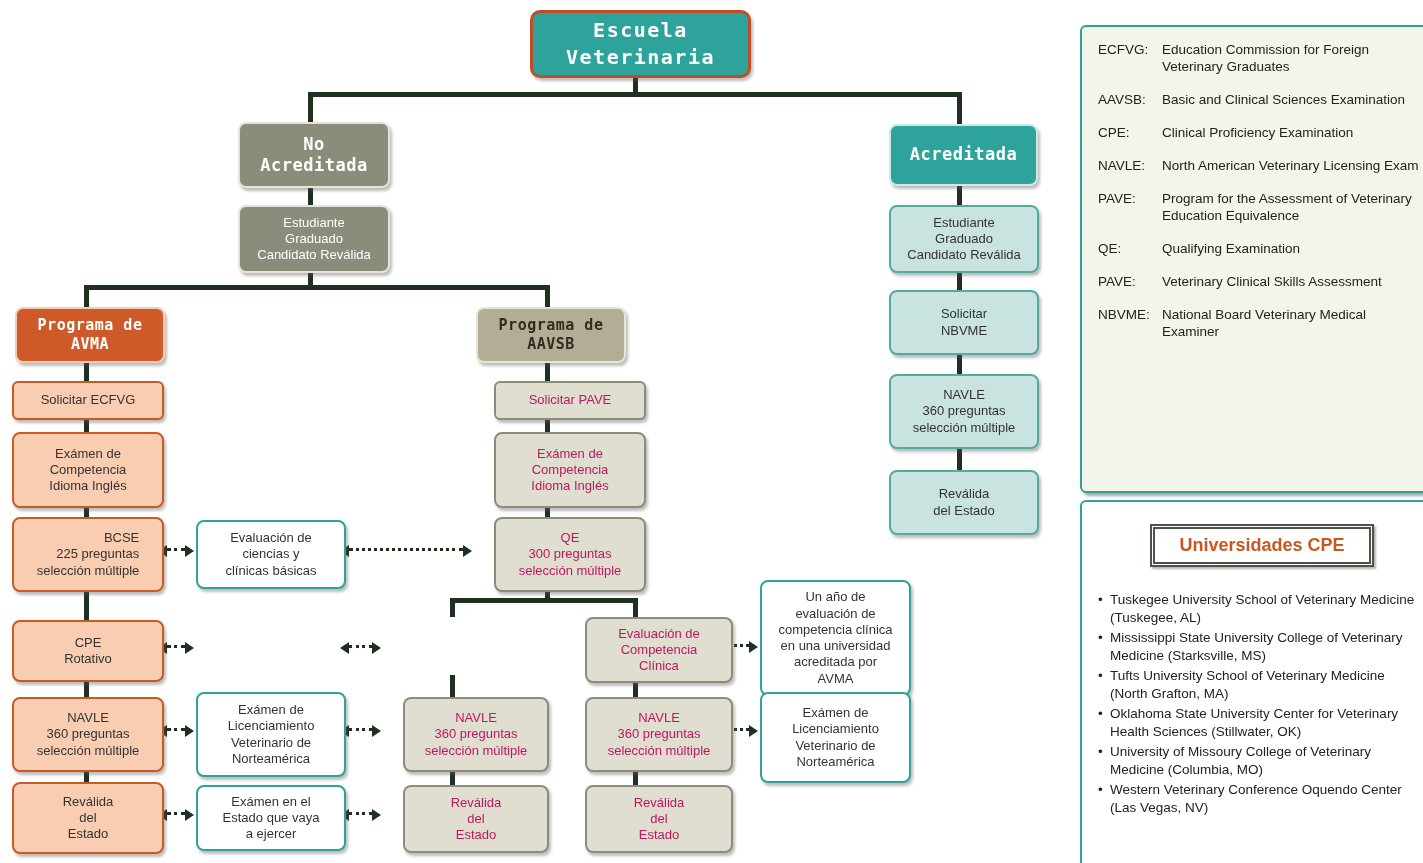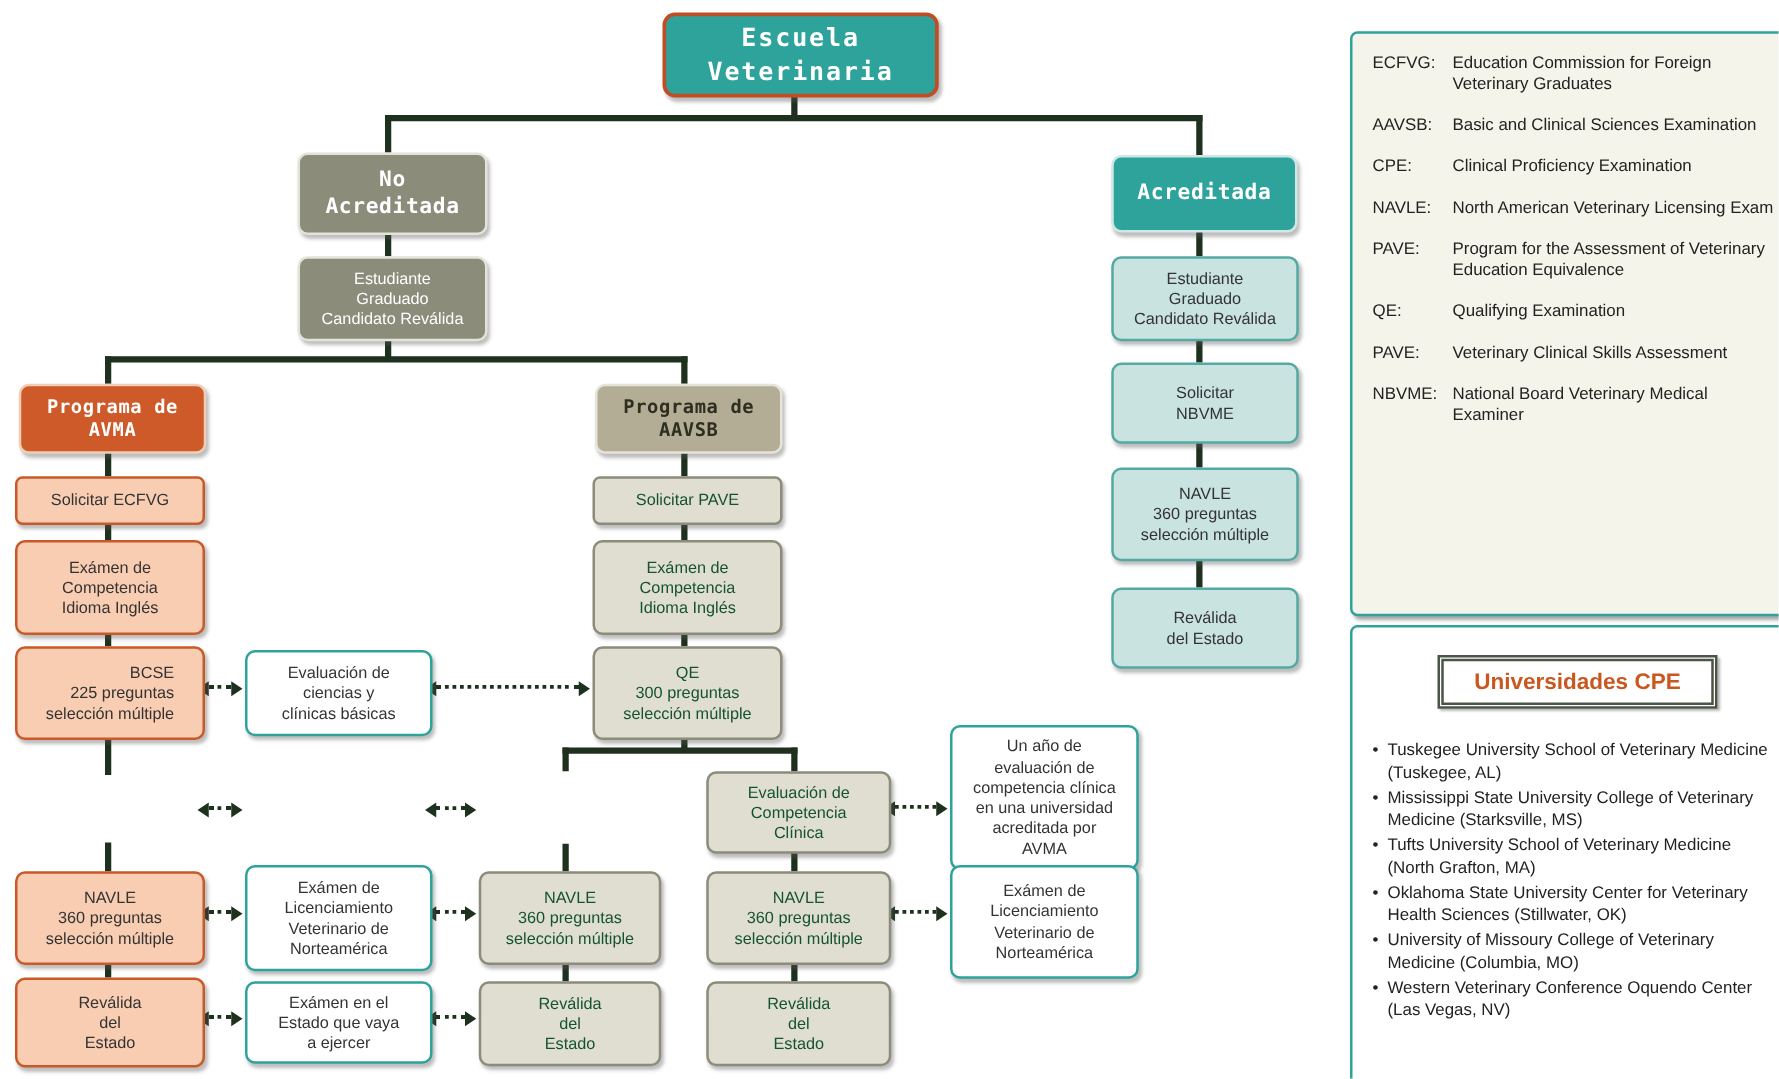--- a/index.html
+++ b/index.html
@@ -11,21 +11,21 @@
         text-align:center;white-space:pre-line;border-radius:8px;font-size:13px;
         line-height:1.25;color:#333;padding:2px;
         box-shadow:2px 3px 3px rgba(90,90,90,0.40);}
   .mono{font-family:"DejaVu Sans Mono","Liberation Mono",monospace;font-weight:bold;letter-spacing:.5px;}
   .teal-solid{background:#2EA39B;color:#fff;border:2px solid #cfe8e6;}
   .gray-solid{background:#8C8C7B;color:#fff;border:2px solid #e3e3da;}
   .teal-light{background:#C9E3E1;border:2px solid #54aaa3;color:#333;}
   .orange-solid{background:#CD5A28;color:#fff;border:2px solid #f0cdb5;}
   .orange-light{background:#F9CDB2;border:2px solid #C95A28;color:#333;}
   .tan-solid{background:#B2AD94;color:#2E2E20;border:2px solid #e6e4d8;}
-  .tan-light{background:#E0DED1;border:2px solid #8C8C7B;color:#14532d;}
+  .tan-light{background:#E0DED1;border:2px solid #8C8C7B;color:#be185d;margin-left:20px;}
   .white-teal{background:#ffffff;border:2px solid #2EA39B;color:#333;}
 
   
   #n-escuela{left:530px;top:10px;width:211px;height:58px;border:3px solid #BF4E26;
              border-radius:10px;font-size:20px;line-height:1.35;letter-spacing:1.5px;}
   #n-no-acreditada{left:238px;top:122px;width:144px;height:58px;font-size:17px;}
   #n-estudiante-no{left:238px;top:205px;width:144px;height:60px;}
   #n-acreditada{left:889px;top:124px;width:141px;height:54px;font-size:17px;}
   #n-estudiante-ac{left:889px;top:205px;width:142px;height:60px;}
   #n-solicitar-nbvme{left:889px;top:290px;width:142px;height:57px;}
@@ -152,20 +152,22 @@
 
   <div class="node mono orange-solid" id="n-programa-avma">Programa de
 AVMA</div>
   <div class="node orange-light" id="n-solicitar-ecfvg">Solicitar ECFVG</div>
   <div class="node orange-light" id="n-examen-ingles-avma">Exámen de
 Competencia
 Idioma Inglés</div>
   <div class="node orange-light" id="n-bcse">BCSE
 225 preguntas
 selección múltiple</div>
+  <div class="node orange-light" id="n-cpe">CPE
+Rotativo</div>
   <div class="node orange-light" id="n-navle-avma">NAVLE
 360 preguntas
 selección múltiple</div>
   <div class="node orange-light" id="n-revalida-avma">Reválida
 del
 Estado</div>
 
   <div class="node white-teal" id="n-eval-ciencias">Evaluación de
 ciencias y
 clínicas básicas</div>

